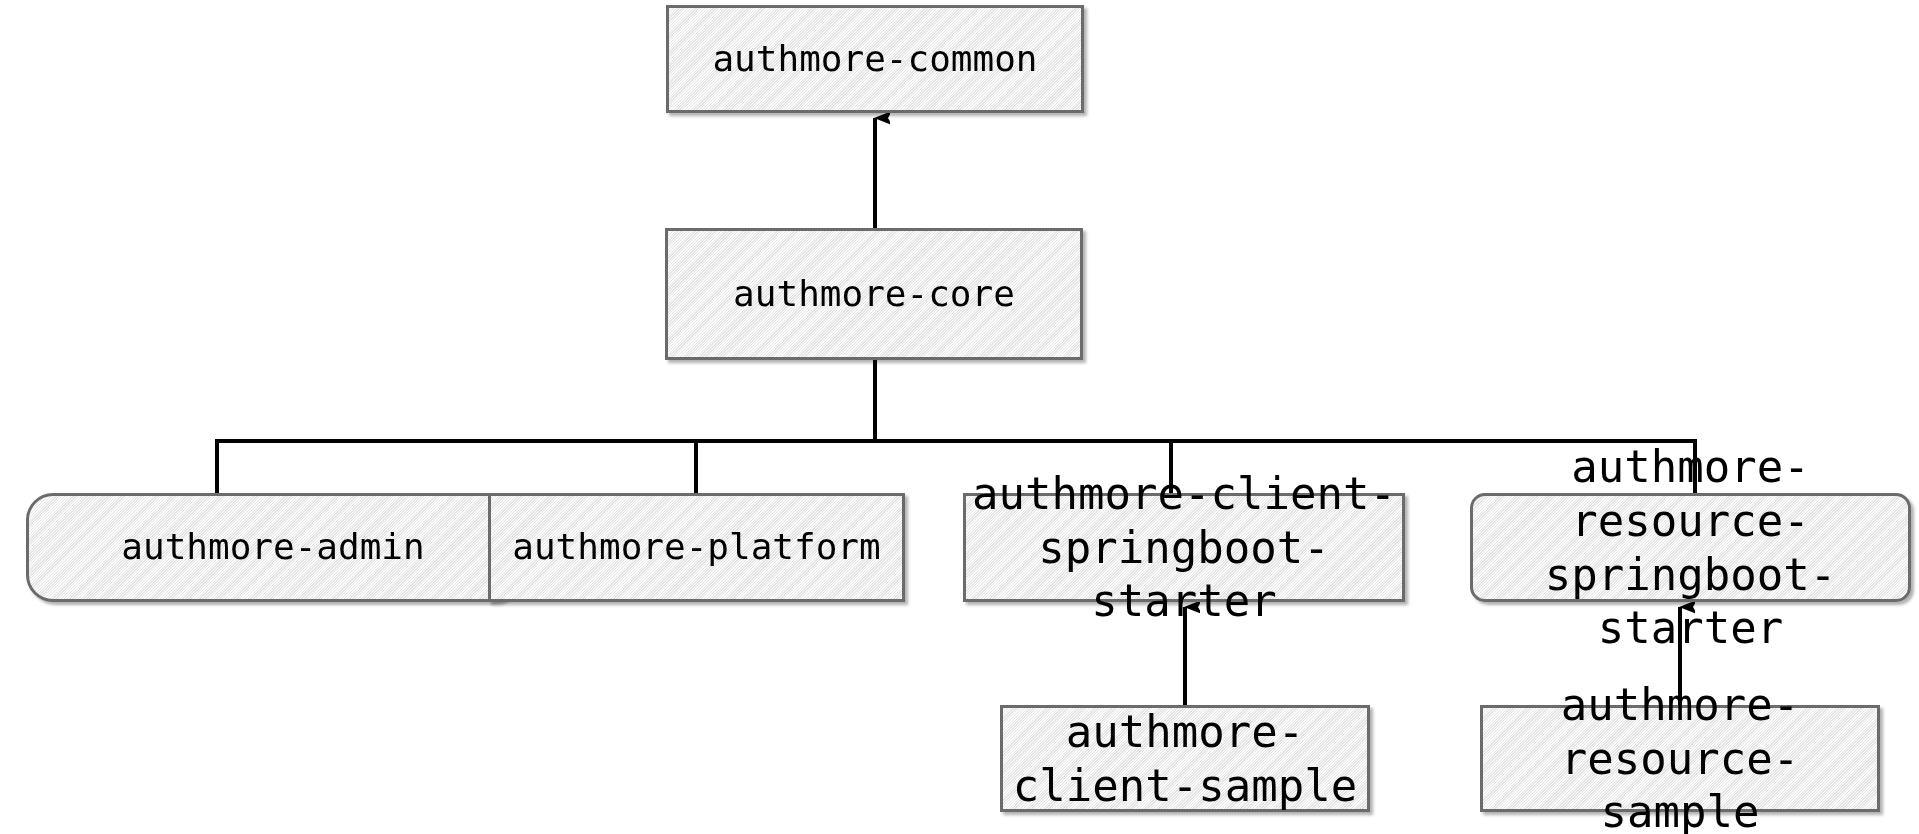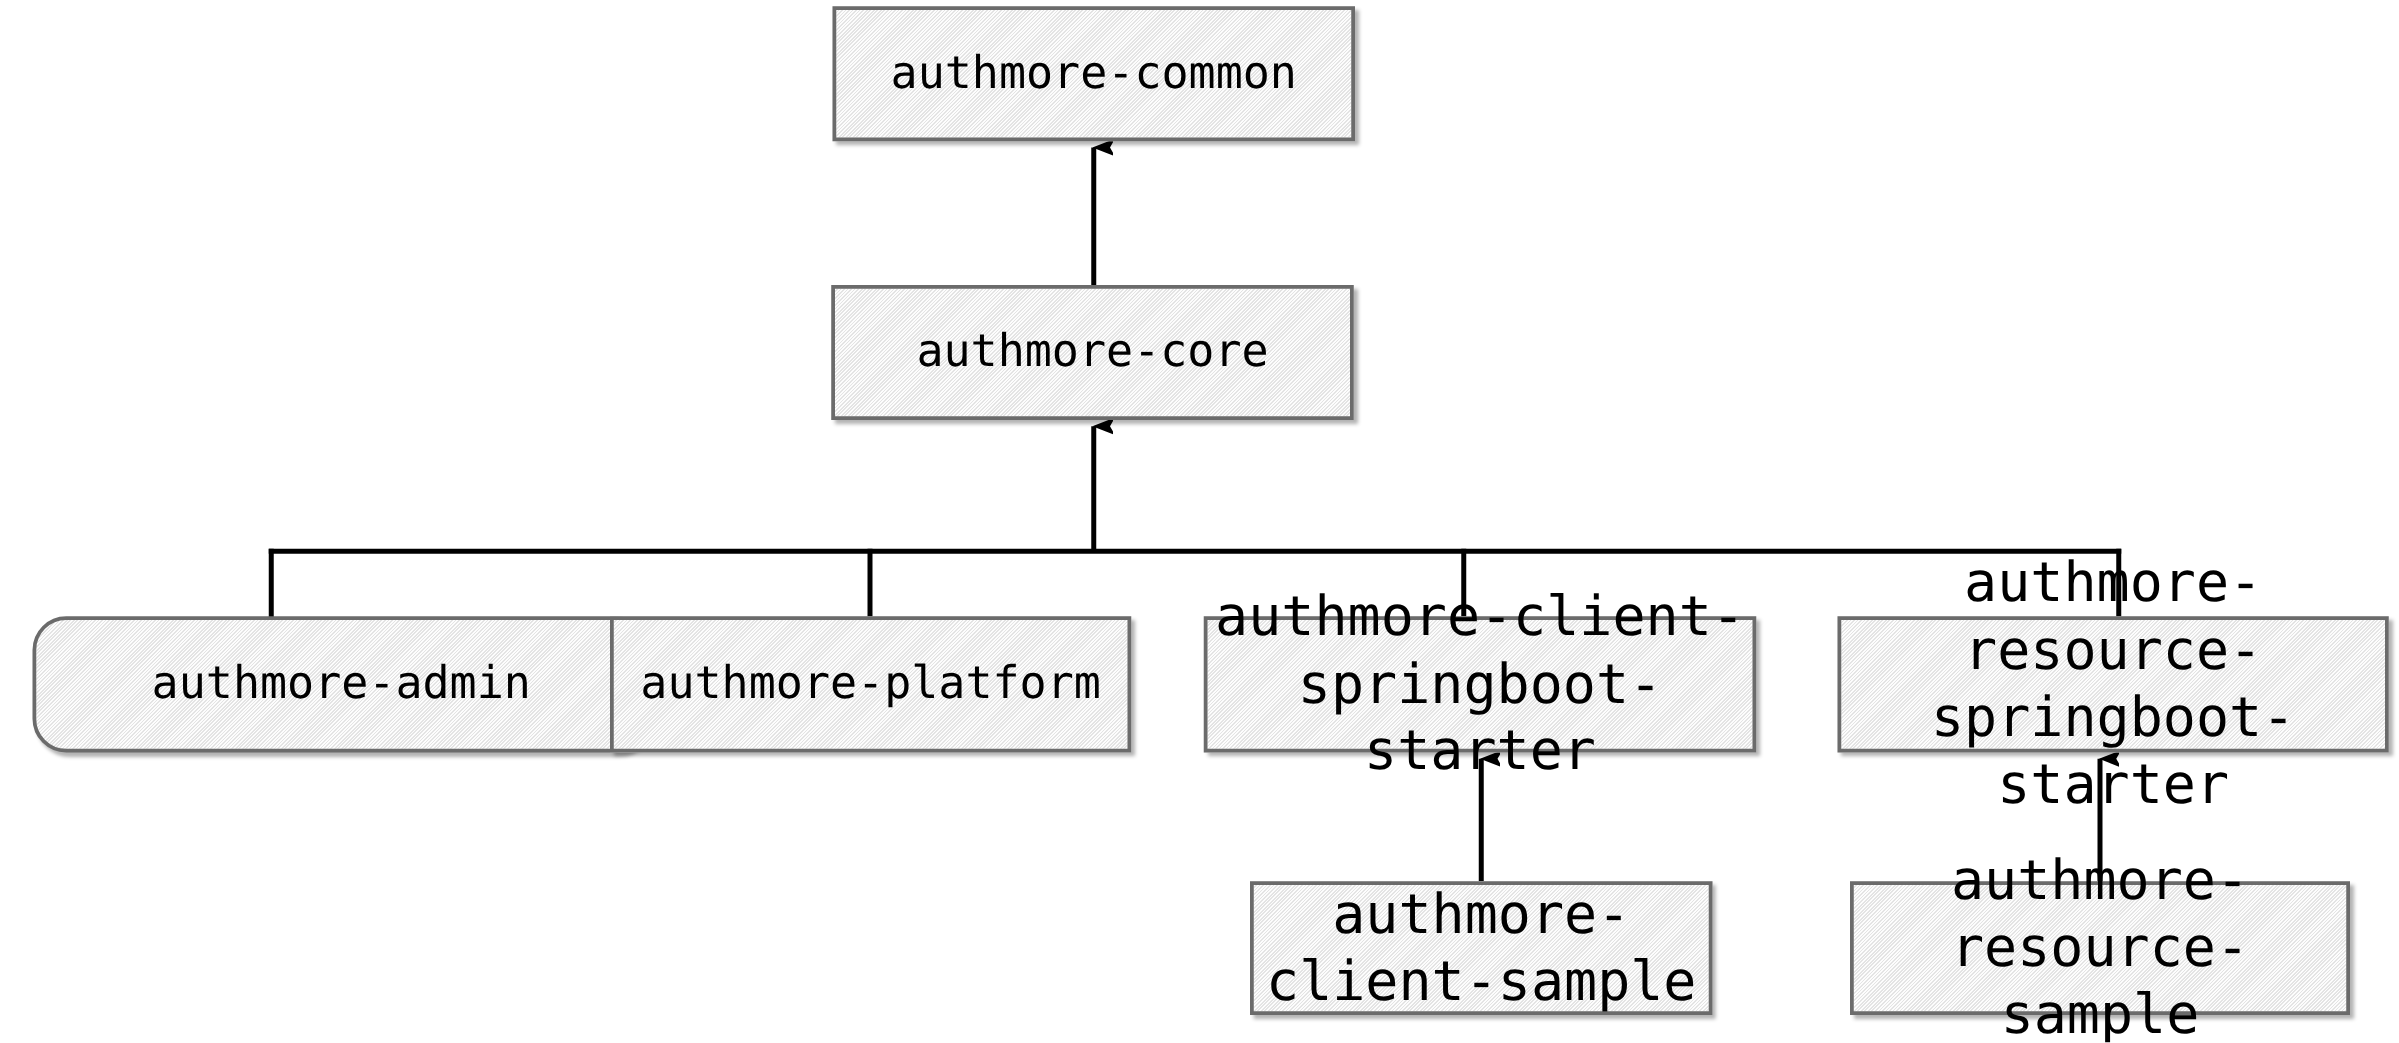--- a/index.html
+++ b/index.html
@@ -96,30 +96,30 @@
     <g>
       <line x1="1185" y1="705" x2="1185" y2="607" stroke="#000000" stroke-width="4" marker-end="url(#arrowUp)"></line>
     </g>
     <g>
       <line x1="1680" y1="705" x2="1680" y2="607" stroke="#000000" stroke-width="4" marker-end="url(#arrowUp)"></line>
     </g>
   </svg>
 
   <div class="node" style="left: 666px; top: 5px; width: 418px; height: 108px; border-color: rgb(107, 107, 107); color: rgb(0, 0, 0);">authmore-common</div>
 
-  <div class="node" style="left: 665px; top: 228px; width: 418px; height: 108px; border-color: rgb(107, 107, 107); color: rgb(0, 0, 0);">authmore-core</div>
+  <div class="node" style="left: 665px; top: 228px; width: 418px; height: 132px; border-color: rgb(107, 107, 107); color: rgb(0, 0, 0);">authmore-core</div>
 
   <div class="node" style="left: 26px; top: 493px; width: 494px; height: 109px; border-color: rgb(107, 107, 107); color: rgb(0, 0, 0); border-radius: 27px;">authmore-admin</div>
 
   <div class="node" style="left: 488px; top: 493px; width: 417px; height: 109px; border-color: rgb(107, 107, 107); color: rgb(0, 0, 0); text-align: center;">authmore-platform</div>
 
   <div class="node two-line" style="left: 963px; top: 493px; width: 442px; height: 109px; border-color: rgb(107, 107, 107); color: rgb(0, 0, 0);">authmore-client-
 springboot-starter</div>
 
-  <div class="node two-line" style="left: 1470px; top: 493px; width: 441px; height: 109px; border-color: rgb(107, 107, 107); color: rgb(0, 0, 0);">authmore-resource-
+  <div class="node two-line" style="left: 1470px; top: 493px; width: 441px; height: 109px; border-color: rgb(107, 107, 107); color: rgb(0, 0, 0); border-radius: 15px;">authmore-resource-
 springboot-starter</div>
 
   <div class="node two-line" style="left: 1000px; top: 705px; width: 370px; height: 107px; border-color: rgb(107, 107, 107); color: rgb(0, 0, 0);">authmore-
 client-sample</div>
 
   <div class="node two-line" style="left: 1480px; top: 705px; width: 400px; height: 107px; border-color: rgb(107, 107, 107); color: rgb(0, 0, 0);">authmore-
 resource-sample</div>
 
 </div>
 

